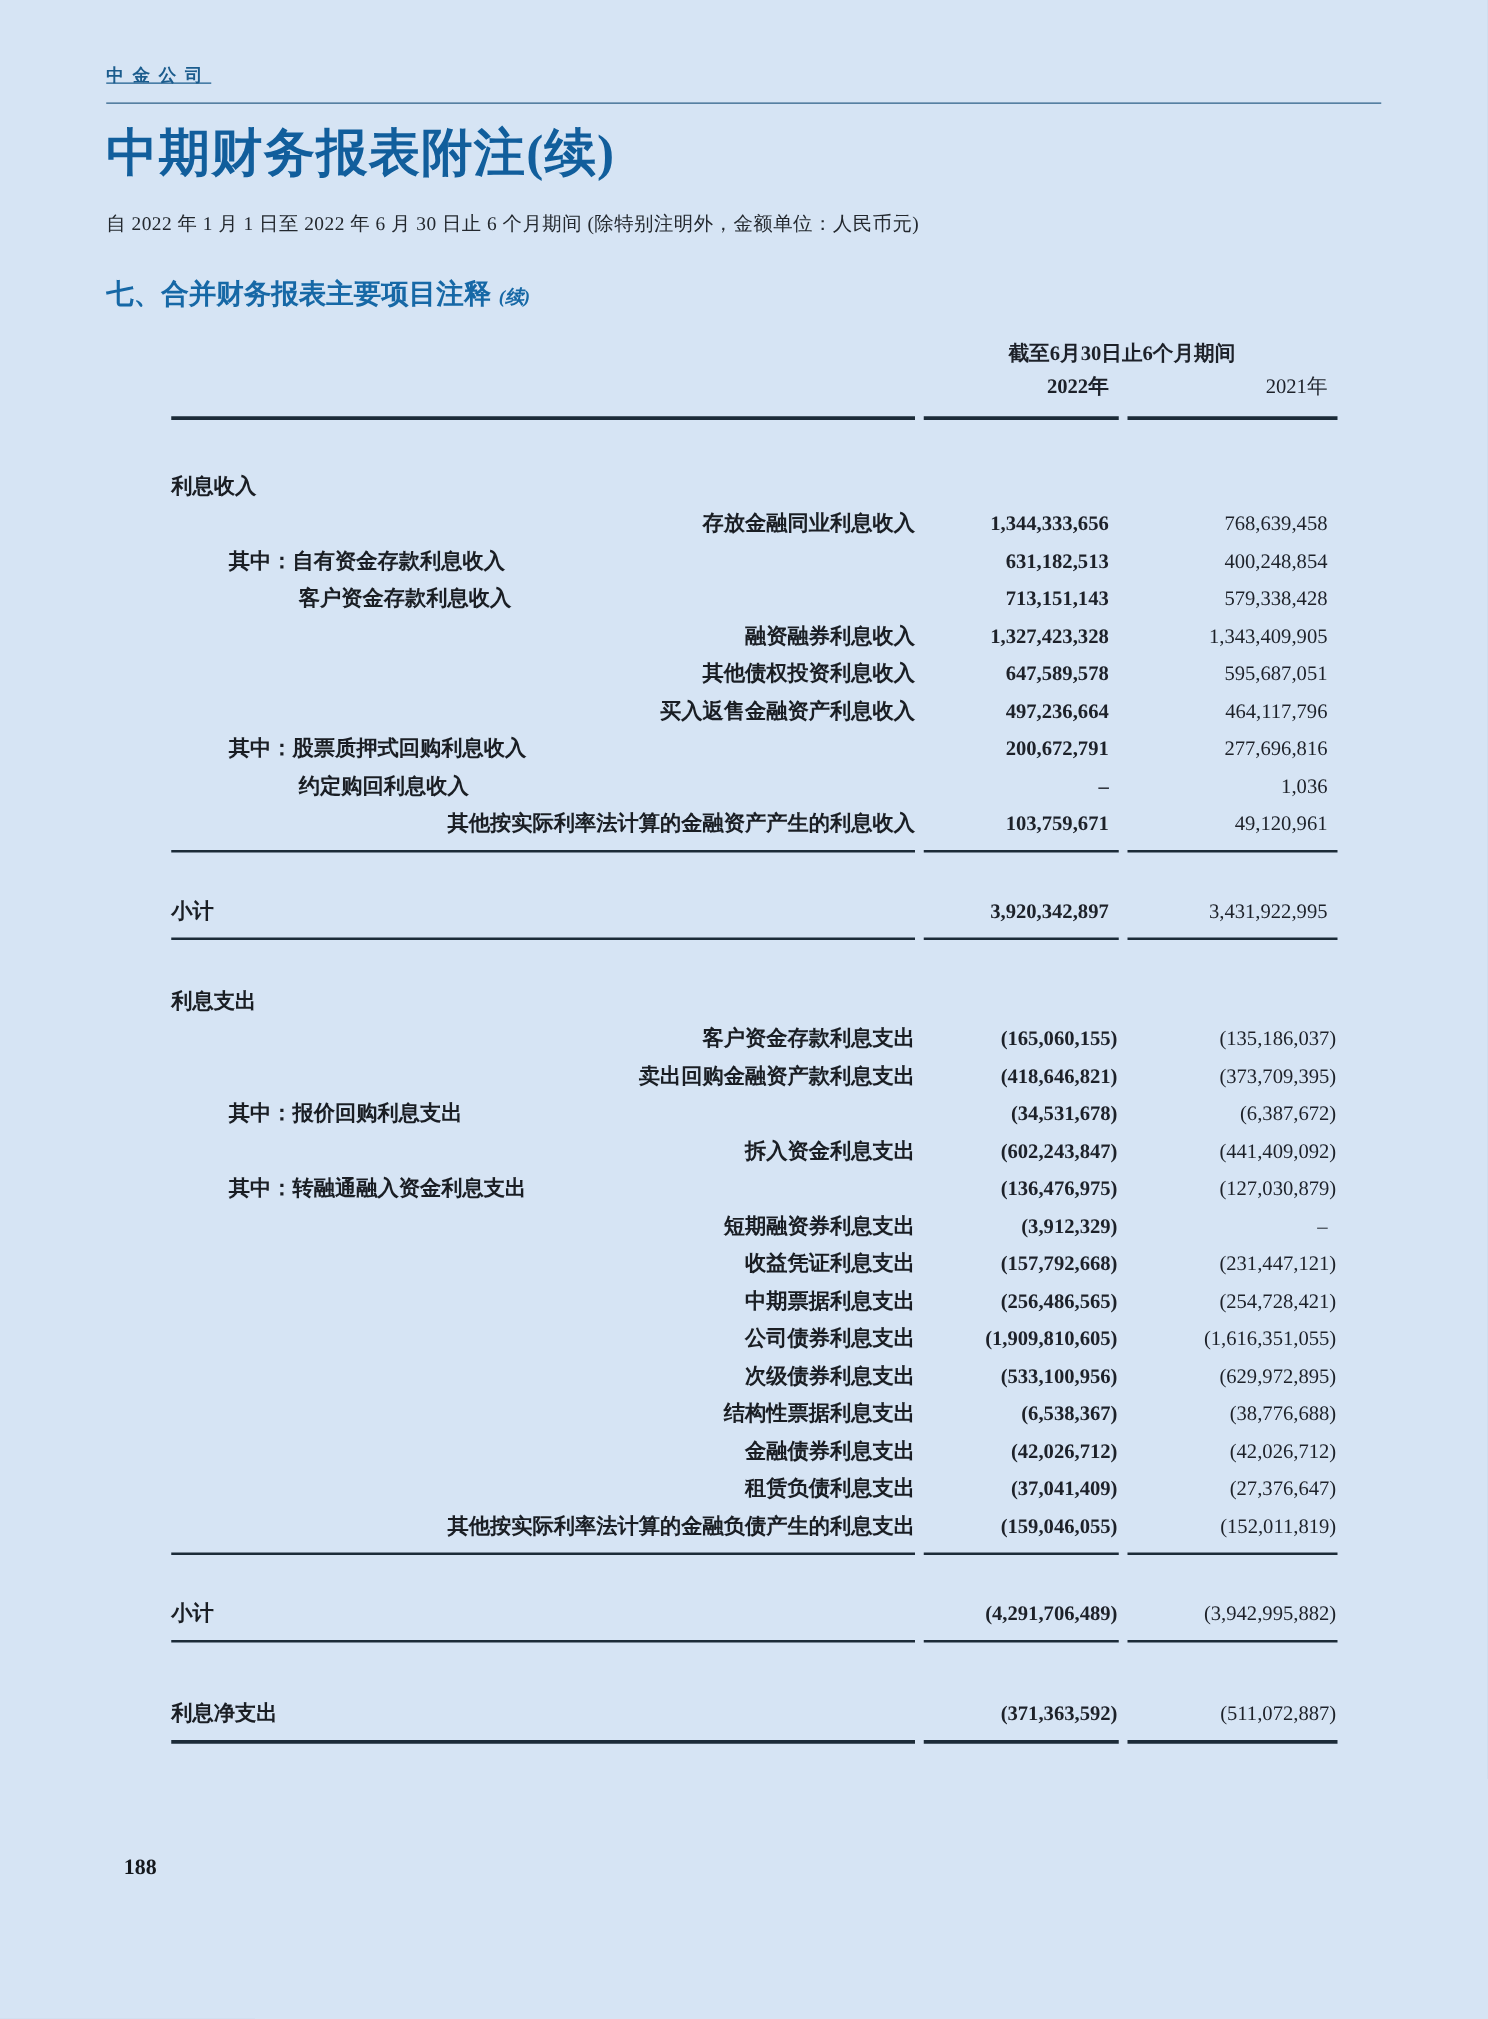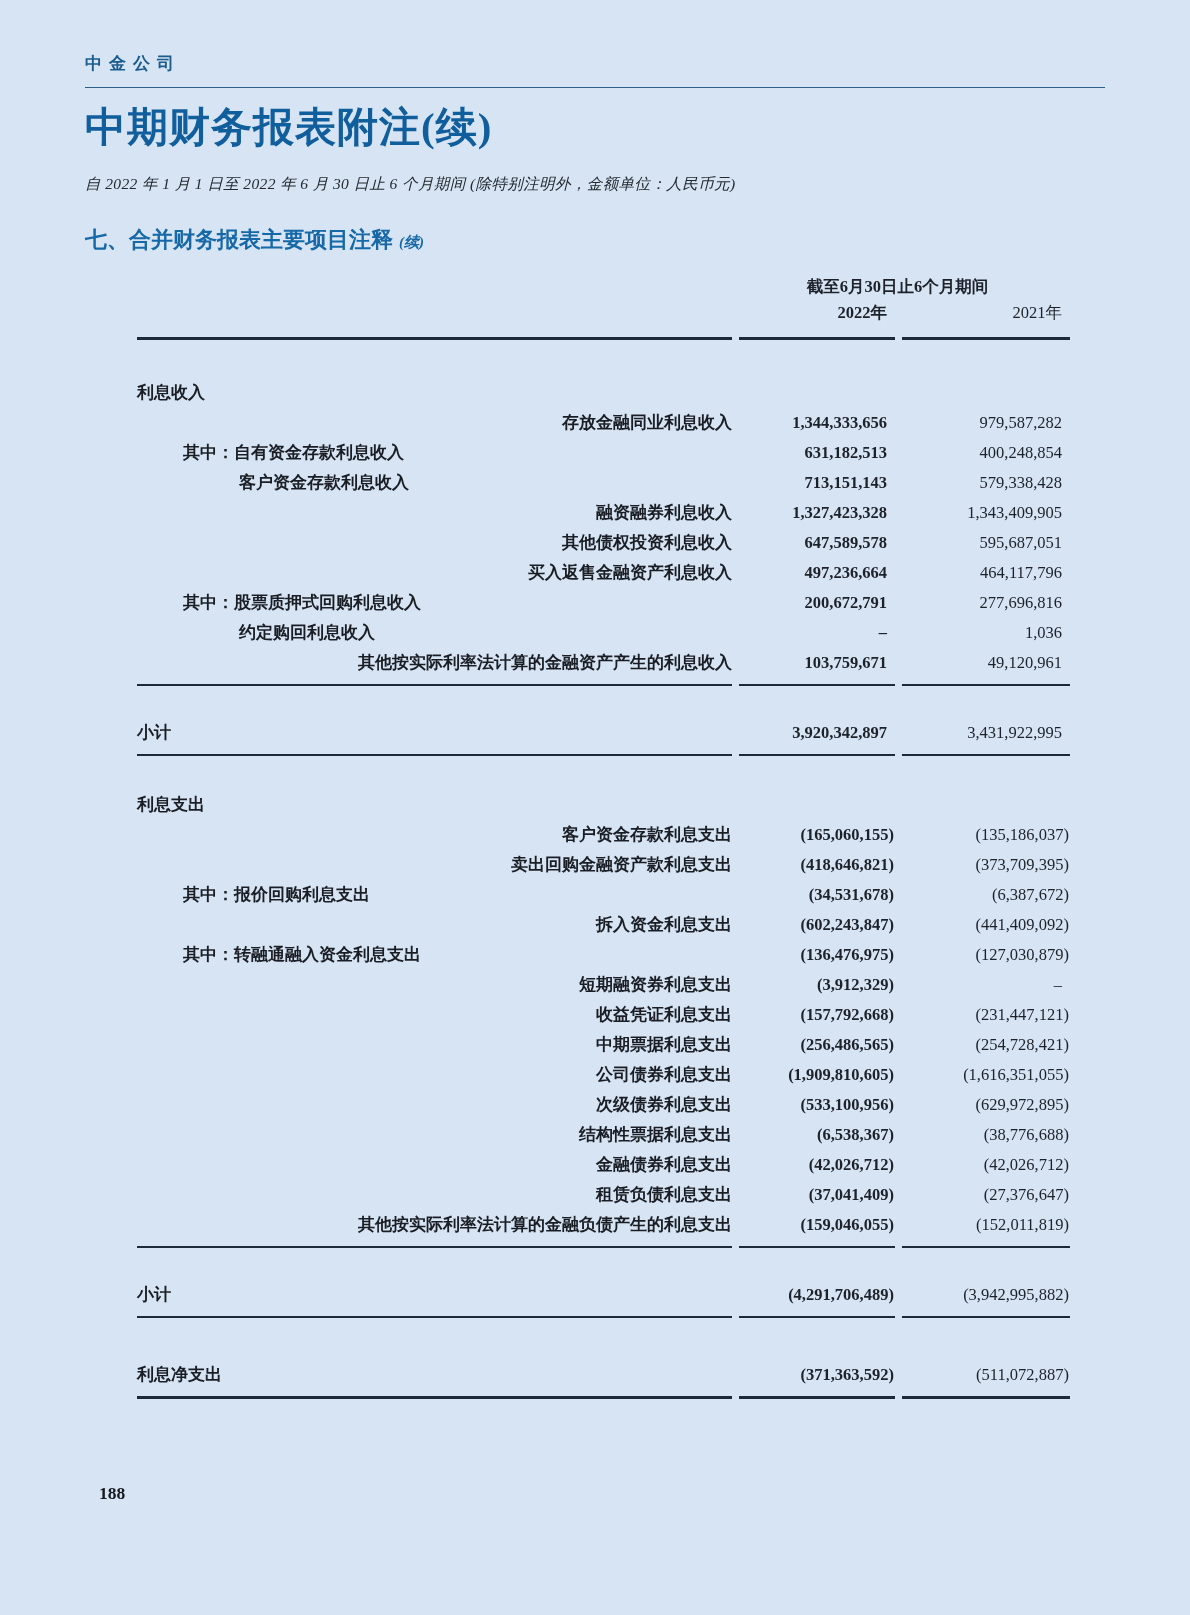--- a/index.html
+++ b/index.html
@@ -16,36 +16,35 @@
   .page{
     width:1190px;height:1615px;
     background:var(--bg);
     color:var(--text);
     padding:52px 85px 0 85px;
     position:relative;
     overflow:hidden;
   }
   .brand{
     color:var(--brand-blue);
-    font-size:17px;font-weight:bold;letter-spacing:7px;
+    font-size:14px;font-weight:bold;letter-spacing:7px;text-decoration:underline;
   }
   .brand-rule{
     margin-top:12px;height:0;
     border-top:1.5px solid #2c5f86;
     width:1020px;
   }
   .doc-title{
     margin-top:16px;
     color:var(--title-blue);
     font-size:41px;font-weight:bold;letter-spacing:1px;
     line-height:1.15;
   }
   .doc-subtitle{
     margin-top:23px;
-    font-style:italic;
     font-size:15.5px;
     color:#23282e;
     letter-spacing:.4px;
   }
   .section-heading{
     margin-top:32px;
     color:var(--section-blue);
     font-size:22px;font-weight:bold;
     line-height:26px;
   }
@@ -153,21 +152,21 @@
 
     <div class="tbody">
         <div class="grid trow">
           <div class="lbl">利息收入</div>
           <div></div>
           <div></div>
         </div>
         <div class="grid trow">
           <div class="lbl ind1">存放金融同业利息收入</div>
           <div class="val c2022">1,344,333,656</div>
-          <div class="val c2021">979,587,282</div>
+          <div class="val c2021">768,639,458</div>
         </div>
         <div class="grid trow">
           <div class="lbl ind2">其中：自有资金存款利息收入</div>
           <div class="val c2022">631,182,513</div>
           <div class="val c2021">400,248,854</div>
         </div>
         <div class="grid trow">
           <div class="lbl ind3">客户资金存款利息收入</div>
           <div class="val c2022">713,151,143</div>
           <div class="val c2021">579,338,428</div>

